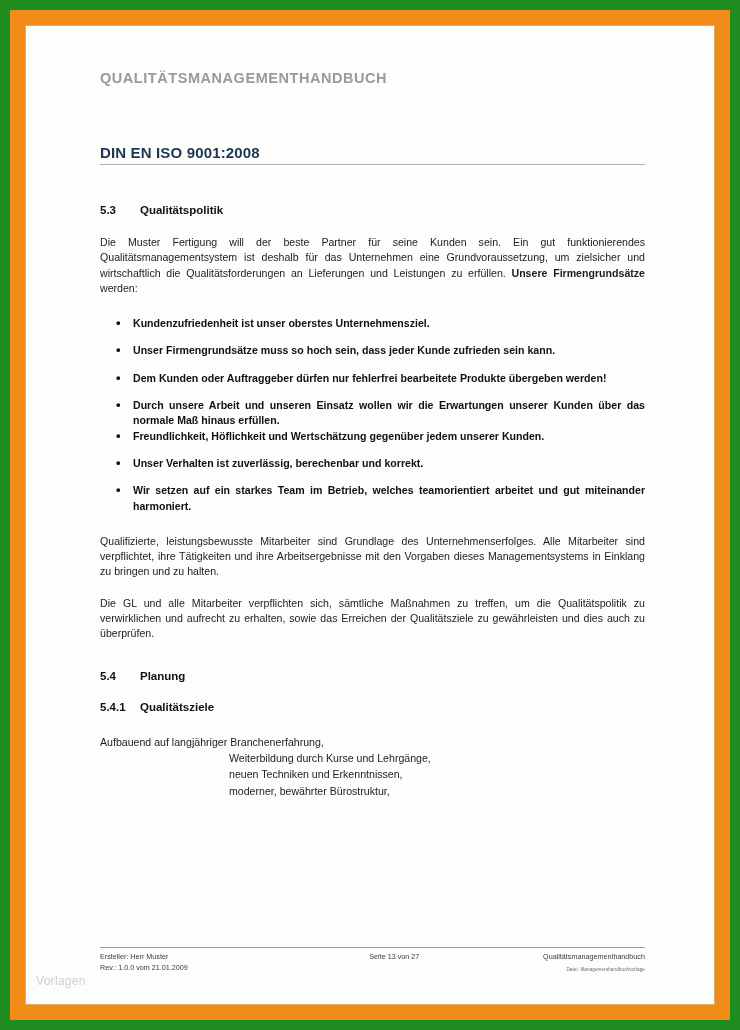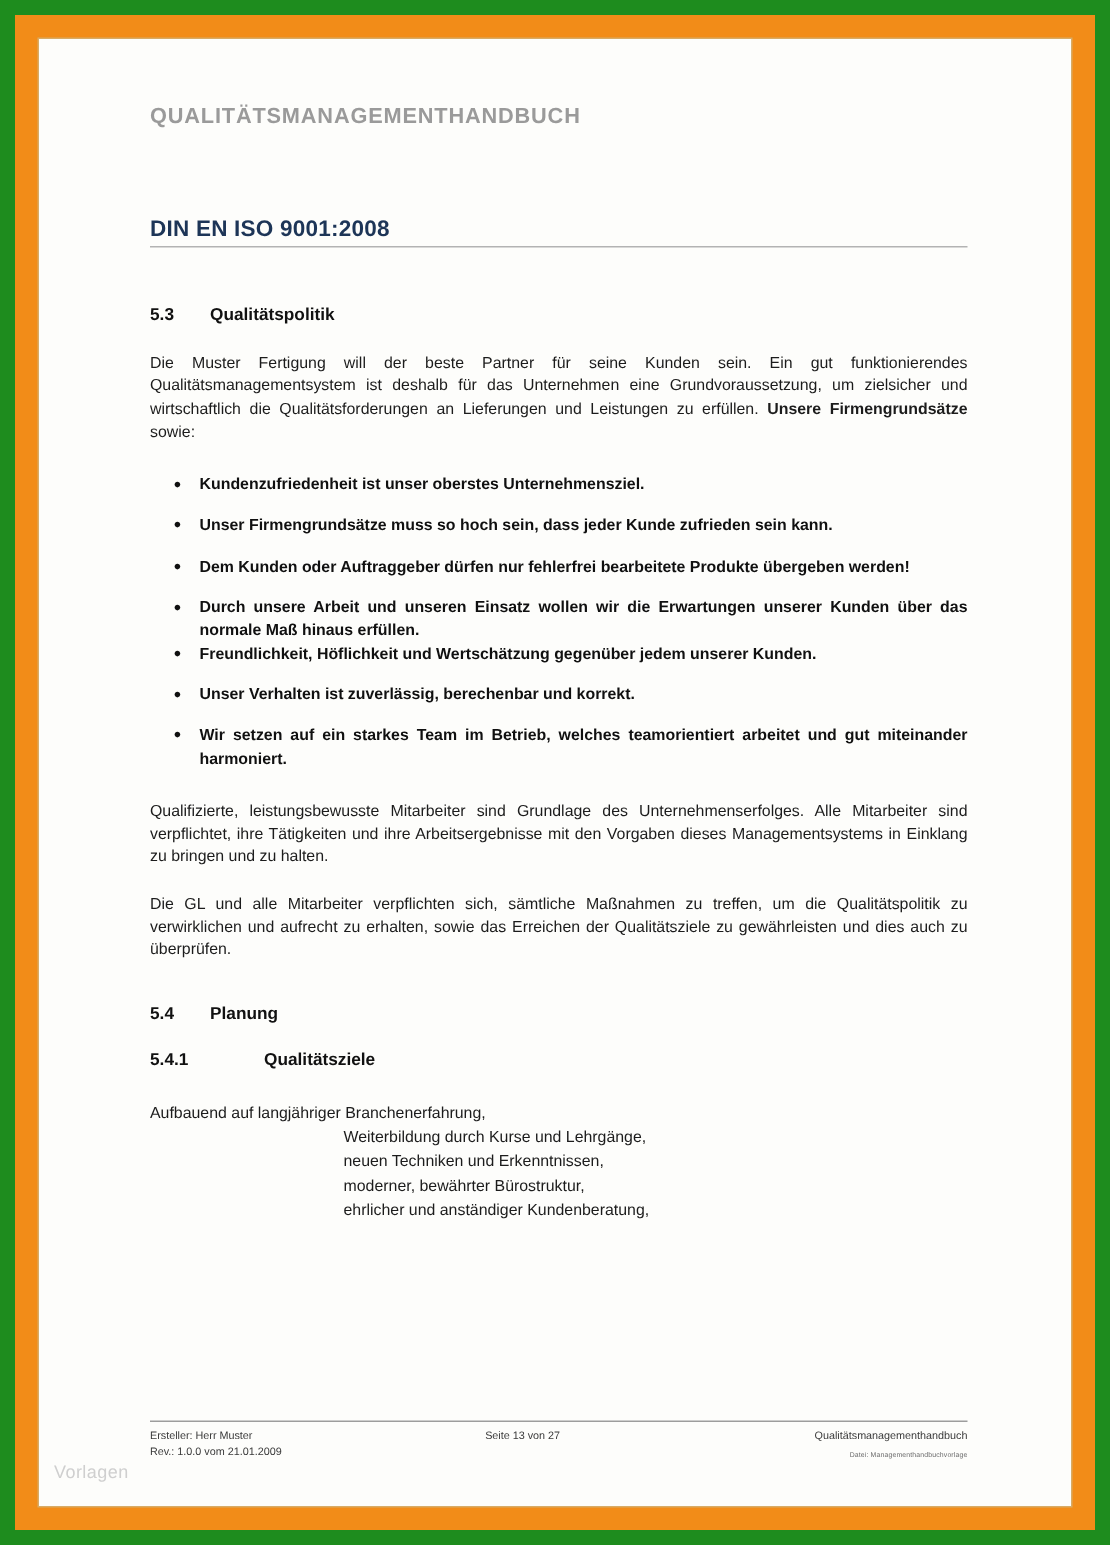--- a/index.html
+++ b/index.html
@@ -151,21 +151,21 @@
     width: 100%;
   }
   .footer-cols {
     display: flex;
     padding-top: 4px;
     font-size: 7.2px;
     color: #3a3a3a;
     line-height: 10.5px;
   }
   .fc-left  { width: 41%; }
-  .fc-mid   { width: 26%; text-align: left; }
+  .fc-mid   { width: 26%; text-align: center; }
   .fc-right { width: 33%; text-align: right; }
   .fc-right .file {
     font-size: 4.6px;
     color: #6b6b6b;
     letter-spacing: 0.1px;
     padding-top: 2px;
   }
 
   
   #watermark {
@@ -198,21 +198,21 @@
   </div>
 
   <div class="body-area">
 
     <div class="h2" style="margin-top:0;">
       <span class="num">5.3</span>
       <span>Qualitätspolitik</span>
     </div>
 
     <div class="para" style="margin-top:19px;">
-      <span>Die Muster Fertigung will der beste Partner für seine Kunden sein. Ein gut funktionierendes Qualitätsmanagementsystem ist deshalb für das Unternehmen eine Grundvoraussetzung, um zielsicher und wirtschaftlich die Qualitätsforderungen an Lieferungen und Leistungen zu erfüllen. </span><b>Unsere Firmengrundsätze</b><span> sowie:</span>
+      <span>Die Muster Fertigung will der beste Partner für seine Kunden sein. Ein gut funktionierendes Qualitätsmanagementsystem ist deshalb für das Unternehmen eine Grundvoraussetzung, um zielsicher und wirtschaftlich die Qualitätsforderungen an Lieferungen und Leistungen zu erfüllen. </span><b>Unsere Firmengrundsätze</b><span> werden:</span>
     </div>
 
     <ul class="bullets" style="margin-top:20px;">
       <li>Kundenzufriedenheit ist unser oberstes Unternehmensziel.</li>
       <li style="margin-top:12px;">Unser Firmengrundsätze muss so hoch sein, dass jeder Kunde zufrieden sein kann.</li>
       <li style="margin-top:12px;">Dem Kunden oder Auftraggeber dürfen nur fehlerfrei bearbeitete Produkte übergeben werden!</li>
       <li style="margin-top:12px;">Durch unsere Arbeit und unseren Einsatz wollen wir die Erwartungen unserer Kunden über das normale Maß hinaus erfüllen.</li>
       <li style="">Freundlichkeit, Höflichkeit und Wertschätzung gegenüber jedem unserer Kunden.</li>
       <li style="margin-top:12px;">Unser Verhalten ist zuverlässig, berechenbar und korrekt.</li>
       <li style="margin-top:12px;">Wir setzen auf ein starkes Team im Betrieb, welches teamorientiert arbeitet und gut miteinander harmoniert.</li>
@@ -220,31 +220,30 @@
 
     <div class="para" style="margin-top:20px;">Qualifizierte, leistungsbewusste Mitarbeiter sind Grundlage des Unternehmenserfolges. Alle Mitarbeiter sind verpflichtet, ihre Tätigkeiten und ihre Arbeitsergebnisse mit den Vorgaben dieses Managementsystems in Einklang zu bringen und zu halten.</div>
 
     <div class="para" style="margin-top:16px;">Die GL und alle Mitarbeiter verpflichten sich, sämtliche Maßnahmen zu treffen, um die Qualitätspolitik zu verwirklichen und aufrecht zu erhalten, sowie das Erreichen der Qualitätsziele zu gewährleisten und dies auch zu überprüfen.</div>
 
     <div class="h2" style="margin-top:28px;">
       <span class="num">5.4</span>
       <span>Planung</span>
     </div>
 
-    <div class="h2" style="margin-top:19px;gap:36px;">
+    <div class="h2" style="margin-top:19px;">
       <span class="num">5.4.1</span>
       <span>Qualitätsziele</span>
     </div>
 
     <div class="indent-list" style="margin-top:21px;">
       <div>Aufbauend auf langjähriger Branchenerfahrung,</div>
       <div class="ind">Weiterbildung durch Kurse und Lehrgänge,</div>
       <div class="ind">neuen Techniken und Erkenntnissen,</div>
       <div class="ind">moderner, bewährter Bürostruktur,</div>
-      <div class="ind">ehrlicher und anständiger Kundenberatung,</div>
     </div>
 
   </div>
 
   <div class="footer">
     <div class="footer-rule"></div>
     <div class="footer-cols">
       <div class="fc-left">
         <div>Ersteller: Herr Muster</div>
         <div>Rev.: 1.0.0 vom 21.01.2009</div>

